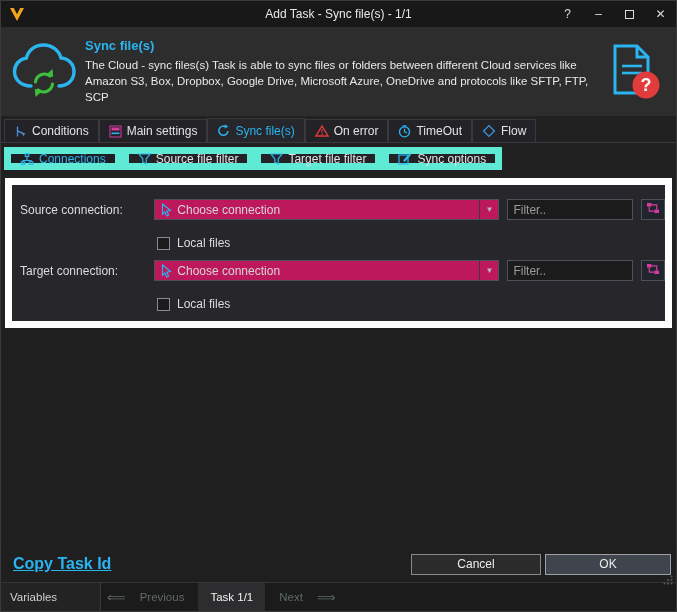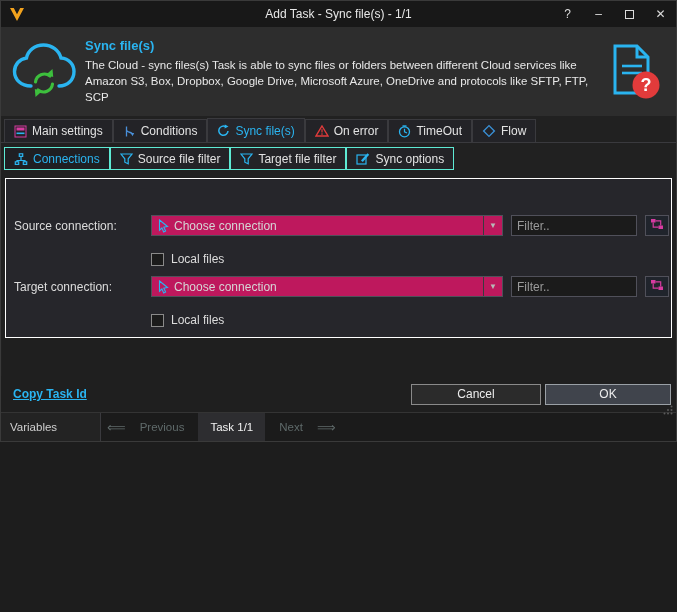--- a/index.html
+++ b/index.html
@@ -1,21 +1,21 @@
 <!DOCTYPE html>
 <html><head>
 <meta charset="utf-8">
 <style>
   * { margin:0; padding:0; box-sizing:border-box; }
   html,body { width:677px; height:612px; }
   body {
     font-family:"Liberation Sans","DejaVu Sans",sans-serif;
     background:#1d1d1d; color:#dcdcdc; font-size:12px; overflow:hidden;
   }
-  .window { width:677px; height:442px; display:flex; flex-direction:column;
+  .window { width:677px; height:612px; display:flex; flex-direction:column;
     background:#212121; border:1px solid #3a3a3a; position:relative; }
 
   
   .titlebar { flex:0 0 26px; background:#181818; display:flex; align-items:center; position:relative; }
   .logo { width:32px; display:flex; justify-content:center; align-items:center; }
   .title { position:absolute; left:0; right:0; text-align:center; color:#e8e8e8; font-size:12px; pointer-events:none; }
   .win-controls { display:flex; margin-left:auto; position:relative; }
   .wc { width:31px; height:26px; display:flex; align-items:center; justify-content:center;
     color:#dcdcdc; font-size:12px; cursor:pointer; }
   .box-glyph { width:9px; height:9px; border:1px solid #dcdcdc; display:inline-block; }
@@ -29,27 +29,27 @@
   .doc-wrap { margin-left:auto; display:flex; align-items:center; }
 
   
   .tabrow { display:flex; align-items:flex-end; padding:2px 3px 0; background:#212121; }
   .main-tabs { flex:0 0 26px; border-bottom:1px solid #3a3a3e; }
   .sub-tabs { flex:0 0 27px; }
   .tab { display:flex; align-items:center; gap:5px; padding:0 9px; height:23px;
     border:1px solid #3a3a3e; border-bottom:none; color:#e2e2e2; cursor:pointer;
     font-size:12px; white-space:nowrap; background:#232327; }
   .main-tabs .tab.active { color:#2ab4f0; background:#26262b; height:24px; }
-  .sub-tabs .tab { border:1px solid #5eead4; height:23px; margin-top:2px; }
+  .sub-tabs .tab { border:7px solid #5eead4; height:23px; margin-top:2px; }
   .sub-tabs .tab.active { color:#2ab4f0; background:#1f1f23; }
   .ticon { display:flex; align-items:center; }
 
   
-  .panel { margin:8px 4px 0; border:1px solid #ffffff; background:#26262b;
-    flex:0 0 144px; padding:36px 0 0 8px; }
+  .panel { margin:8px 4px 0; border:7px solid #ffffff; background:#26262b;
+    flex:0 0 144px; padding:14px 0 0 8px; }
   .form-row { display:flex; align-items:center; margin-bottom:12px; }
   .flabel { width:137px; font-size:12px; color:#dcdcdc; }
   .dropdown { width:352px; height:21px; background:#be185d; border:1px solid #50505a;
     display:flex; align-items:center; cursor:pointer; }
   .dd-icon { padding:0 5px 0 6px; display:flex; }
   .dd-text { flex:1; color:#d6d6d6; font-size:12px; }
   .dd-arrow { width:19px; height:100%; border-left:1px solid #3a3a3e; display:flex;
     align-items:center; justify-content:center; color:#b8b8b8; font-size:8px; cursor:pointer; }
   .filter-input { width:126px; height:21px; margin-left:8px; background:#1b1b1b;
     border:1px solid #50505a; color:#cfcfcf; font-size:12px; padding:0 5px; font-family:inherit; }
@@ -57,21 +57,21 @@
   .icon-btn { width:24px; height:21px; margin-left:8px; background:#20242c;
     border:1px solid #50505a; display:flex; align-items:center; justify-content:center; cursor:pointer; }
   .cb-row { display:flex; align-items:center; margin:16px 0 10px 137px; gap:7px; }
   .checkbox { width:13px; height:13px; border:1px solid #8a8a8a; background:#1b1b1b; cursor:pointer; }
   .cb-label { font-size:12px; color:#dcdcdc; }
 
   .spacer { flex:1; background:#1f1f1f; margin:0 1px; }
 
   
   .footer { flex:0 0 36px; display:flex; align-items:center; padding:0 5px 0 12px; background:#1f1f1f; }
-  .copy-link { color:#2ab4f0; text-decoration:underline; font-size:12px; font-weight:bold; cursor:pointer; }
+  .copy-link { color:#2ab4f0; text-decoration:underline; font-size:16px; font-weight:bold; cursor:pointer; }
   .btns { margin-left:auto; display:flex; gap:4px; }
   .btn { height:21px; display:flex; align-items:center; justify-content:center;
     font-size:12px; color:#ececec; cursor:pointer; }
   .btn-cancel { width:130px; background:#2b2b2b; border:1px solid #8a8a8a; }
   .btn-ok { width:126px; background:#40444c; border:1px solid #9aa0a6; }
 
   
   .statusbar { flex:0 0 21px; background:#1b1b1b; border-top:1px solid #343434;
     display:flex; align-items:center; font-size:11.5px; }
   .vars-tab { width:100px; height:100%; border-right:1px solid #3a3a3e; background:#232323;
@@ -131,37 +131,37 @@
         <line x1="20" y1="31" x2="40" y2="31" stroke="#2ab4f0" stroke-width="2.6"></line>
         <circle cx="44" cy="43" r="13.5" fill="#e23b3b"></circle>
         <text x="44" y="49" text-anchor="middle" fill="#ffffff" font-size="18" font-weight="bold" font-family="Liberation Sans, sans-serif">?</text>
       </svg>
     </span>
   </div>
 
   <div class="tabrow main-tabs">
     <div class="tab">
       <span class="ticon">
+        <svg width="13" height="13" viewBox="0 0 13 13" fill="none" stroke="#4a90d9" stroke-width="1.3">
+            <path d="M3.5 1.5 v10"></path>
+            <path d="M3.5 5 c0 3 6 1.5 6 4.5"></path>
+            <path d="M7.8 8 l1.7 3.2 l1.7 -3.2" fill="#4a90d9" stroke="none"></path>
+          </svg>
+      </span>
+      <span>Conditions</span>
+    </div>
+    <div class="tab">
+      <span class="ticon">
         <svg width="13" height="13" viewBox="0 0 13 13">
             <rect x="1" y="1" width="11" height="11" fill="none" stroke="#d63ba0"></rect>
             <rect x="2.5" y="2.5" width="8" height="3" fill="#d63ba0"></rect>
             <rect x="2.5" y="7.5" width="8" height="1.6" fill="#2ab4f0"></rect>
           </svg>
       </span>
       <span>Main settings</span>
-    </div>
-    <div class="tab">
-      <span class="ticon">
-        <svg width="13" height="13" viewBox="0 0 13 13" fill="none" stroke="#4a90d9" stroke-width="1.3">
-            <path d="M3.5 1.5 v10"></path>
-            <path d="M3.5 5 c0 3 6 1.5 6 4.5"></path>
-            <path d="M7.8 8 l1.7 3.2 l1.7 -3.2" fill="#4a90d9" stroke="none"></path>
-          </svg>
-      </span>
-      <span>Conditions</span>
     </div>
     <div class="tab active">
       <span class="ticon">
         <svg width="13" height="13" viewBox="0 0 13 13">
             <path d="M11 7 A4.6 4.6 0 1 1 8.7 2.7" fill="none" stroke="#2ab4f0" stroke-width="1.5"></path>
             <path d="M7.8 0.4 L11.5 2.6 L7.6 4.4 Z" fill="#2ab4f0"></path>
           </svg>
       </span>
       <span>Sync file(s)</span>
     </div>

